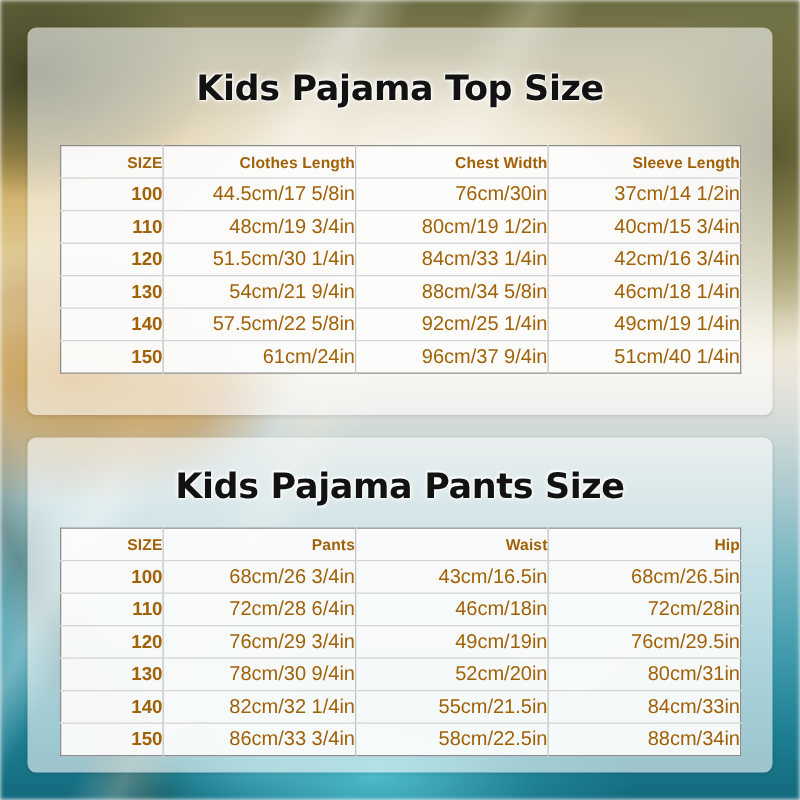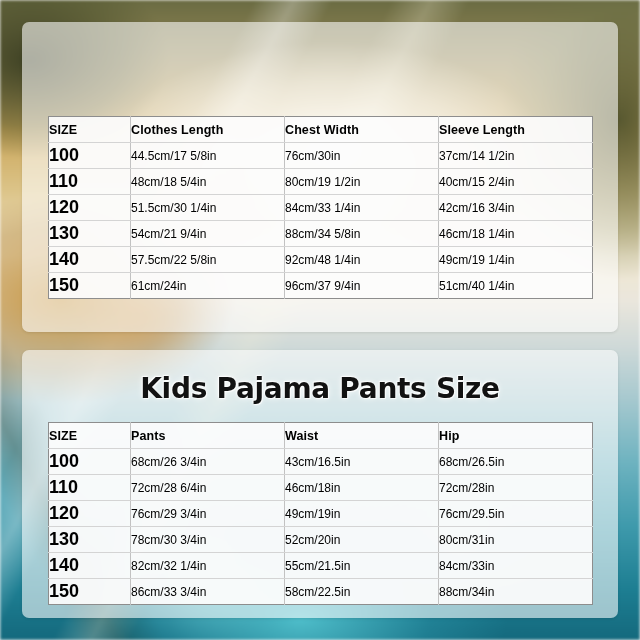--- a/index.html
+++ b/index.html
@@ -89,43 +89,44 @@
     border-collapse:collapse;
     background:rgba(252,252,252,0.93);
     border:1px solid #8d8d8d;
     table-layout:fixed;
   }
   #table-top    { top:94px; }
   #table-bottom { top:72px; }
 
   th, td{
     height:26px;
-    text-align:left;
+    text-align:right;
     vertical-align:middle;
-    color:#000000;
+    color:#a16207;
     border-right:1px solid #c2c2c2;
     border-bottom:1px solid #d4d4d4;
     white-space:nowrap;
   }
   th:last-child, td:last-child{ border-right:none; }
   tr:last-child td{ border-bottom:none; }
 
   th{ font-size:12.5px; font-weight:bold; letter-spacing:0.1px; }
-  td{ font-size:12px; }
-  td.size-cell{ font-weight:bold; font-size:18px; }
+  td{ font-size:16px; }
+  td.size-cell{ font-weight:bold; font-size:15px; }
 
   col.col-size  { width:82px; }
   col.col-data  { width:154px; }
 </style>
 </head>
 <body>
 
 <div id="backdrop"></div>
 
 <div class="panel" id="panel-top">
+  <div class="chart-title">Kids Pajama Top Size</div>
   <table id="table-top">
     <colgroup>
       <col class="col-size">
         <col class="col-data">
         <col class="col-data">
         <col class="col-data">
     </colgroup>
     <thead>
       <tr>
         <th>SIZE</th>
@@ -136,40 +137,40 @@
     </thead>
     <tbody>
       <tr>
         <td class="size-cell">100</td>
         <td>44.5cm/17 5/8in</td>
         <td>76cm/30in</td>
         <td>37cm/14 1/2in</td>
       </tr>
       <tr>
         <td class="size-cell">110</td>
-        <td>48cm/18 5/4in</td>
+        <td>48cm/19 3/4in</td>
         <td>80cm/19 1/2in</td>
-        <td>40cm/15 2/4in</td>
+        <td>40cm/15 3/4in</td>
       </tr>
       <tr>
         <td class="size-cell">120</td>
         <td>51.5cm/30 1/4in</td>
         <td>84cm/33 1/4in</td>
         <td>42cm/16 3/4in</td>
       </tr>
       <tr>
         <td class="size-cell">130</td>
         <td>54cm/21 9/4in</td>
         <td>88cm/34 5/8in</td>
         <td>46cm/18 1/4in</td>
       </tr>
       <tr>
         <td class="size-cell">140</td>
         <td>57.5cm/22 5/8in</td>
-        <td>92cm/48 1/4in</td>
+        <td>92cm/25 1/4in</td>
         <td>49cm/19 1/4in</td>
       </tr>
       <tr>
         <td class="size-cell">150</td>
         <td>61cm/24in</td>
         <td>96cm/37 9/4in</td>
         <td>51cm/40 1/4in</td>
       </tr>
     </tbody>
   </table>
@@ -206,21 +207,21 @@
         <td>72cm/28in</td>
       </tr>
       <tr>
         <td class="size-cell">120</td>
         <td>76cm/29 3/4in</td>
         <td>49cm/19in</td>
         <td>76cm/29.5in</td>
       </tr>
       <tr>
         <td class="size-cell">130</td>
-        <td>78cm/30 3/4in</td>
+        <td>78cm/30 9/4in</td>
         <td>52cm/20in</td>
         <td>80cm/31in</td>
       </tr>
       <tr>
         <td class="size-cell">140</td>
         <td>82cm/32 1/4in</td>
         <td>55cm/21.5in</td>
         <td>84cm/33in</td>
       </tr>
       <tr>

